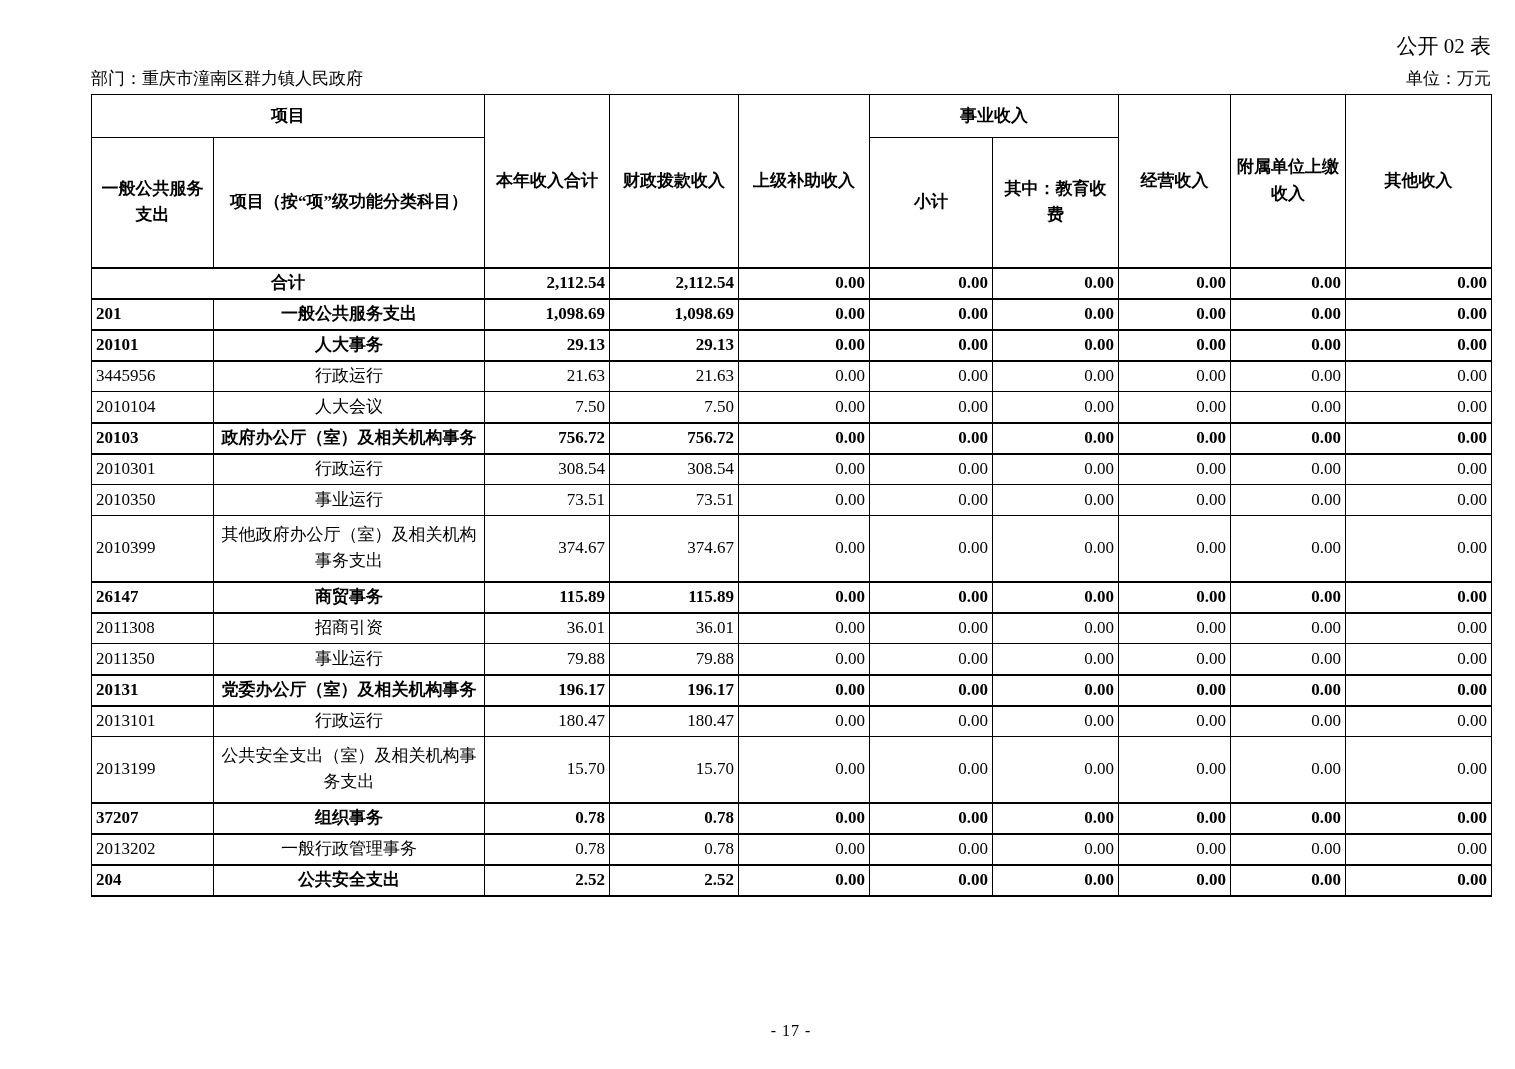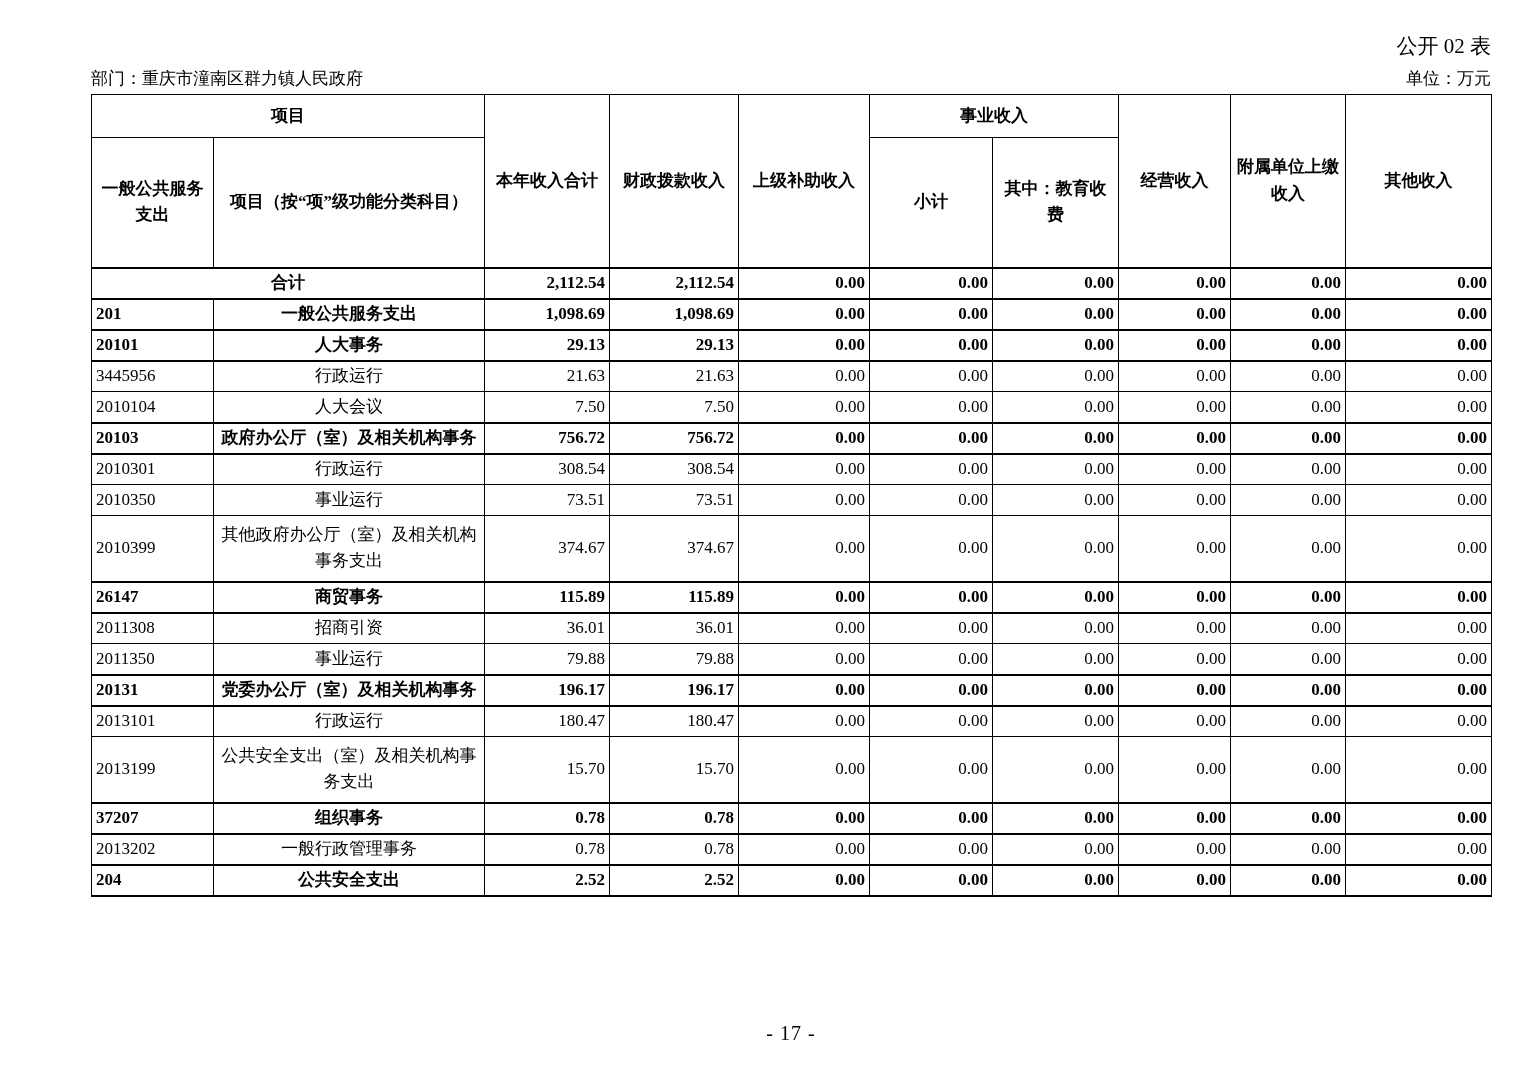--- a/index.html
+++ b/index.html
@@ -33,21 +33,21 @@
   tbody tr{height:31px;}
   tbody tr.tall{height:66px;}
   tbody tr.bold{font-weight:bold;}
   tbody tr.bold td{border-top:2px solid #000;border-bottom:2px solid #000;}
   td.code-cell{text-align:left;}
   td.name-cell{text-align:center;}
   td.num-cell{text-align:right;padding-right:6px;}
   td.merged-cell{text-align:center;}
   .footer{
     position:absolute;left:91px;width:1400px;top:1022px;
-    text-align:center;font-size:20px;letter-spacing:1px;
+    text-align:center;font-size:16px;letter-spacing:1px;
   }
 </style>
 </head>
 <body>
 
 <div class="sheet">
   <div class="note-line">公开 02 表</div>
   <div class="meta-line">
     <span>部门：重庆市潼南区群力镇人民政府</span>
     <span>单位：万元</span>

